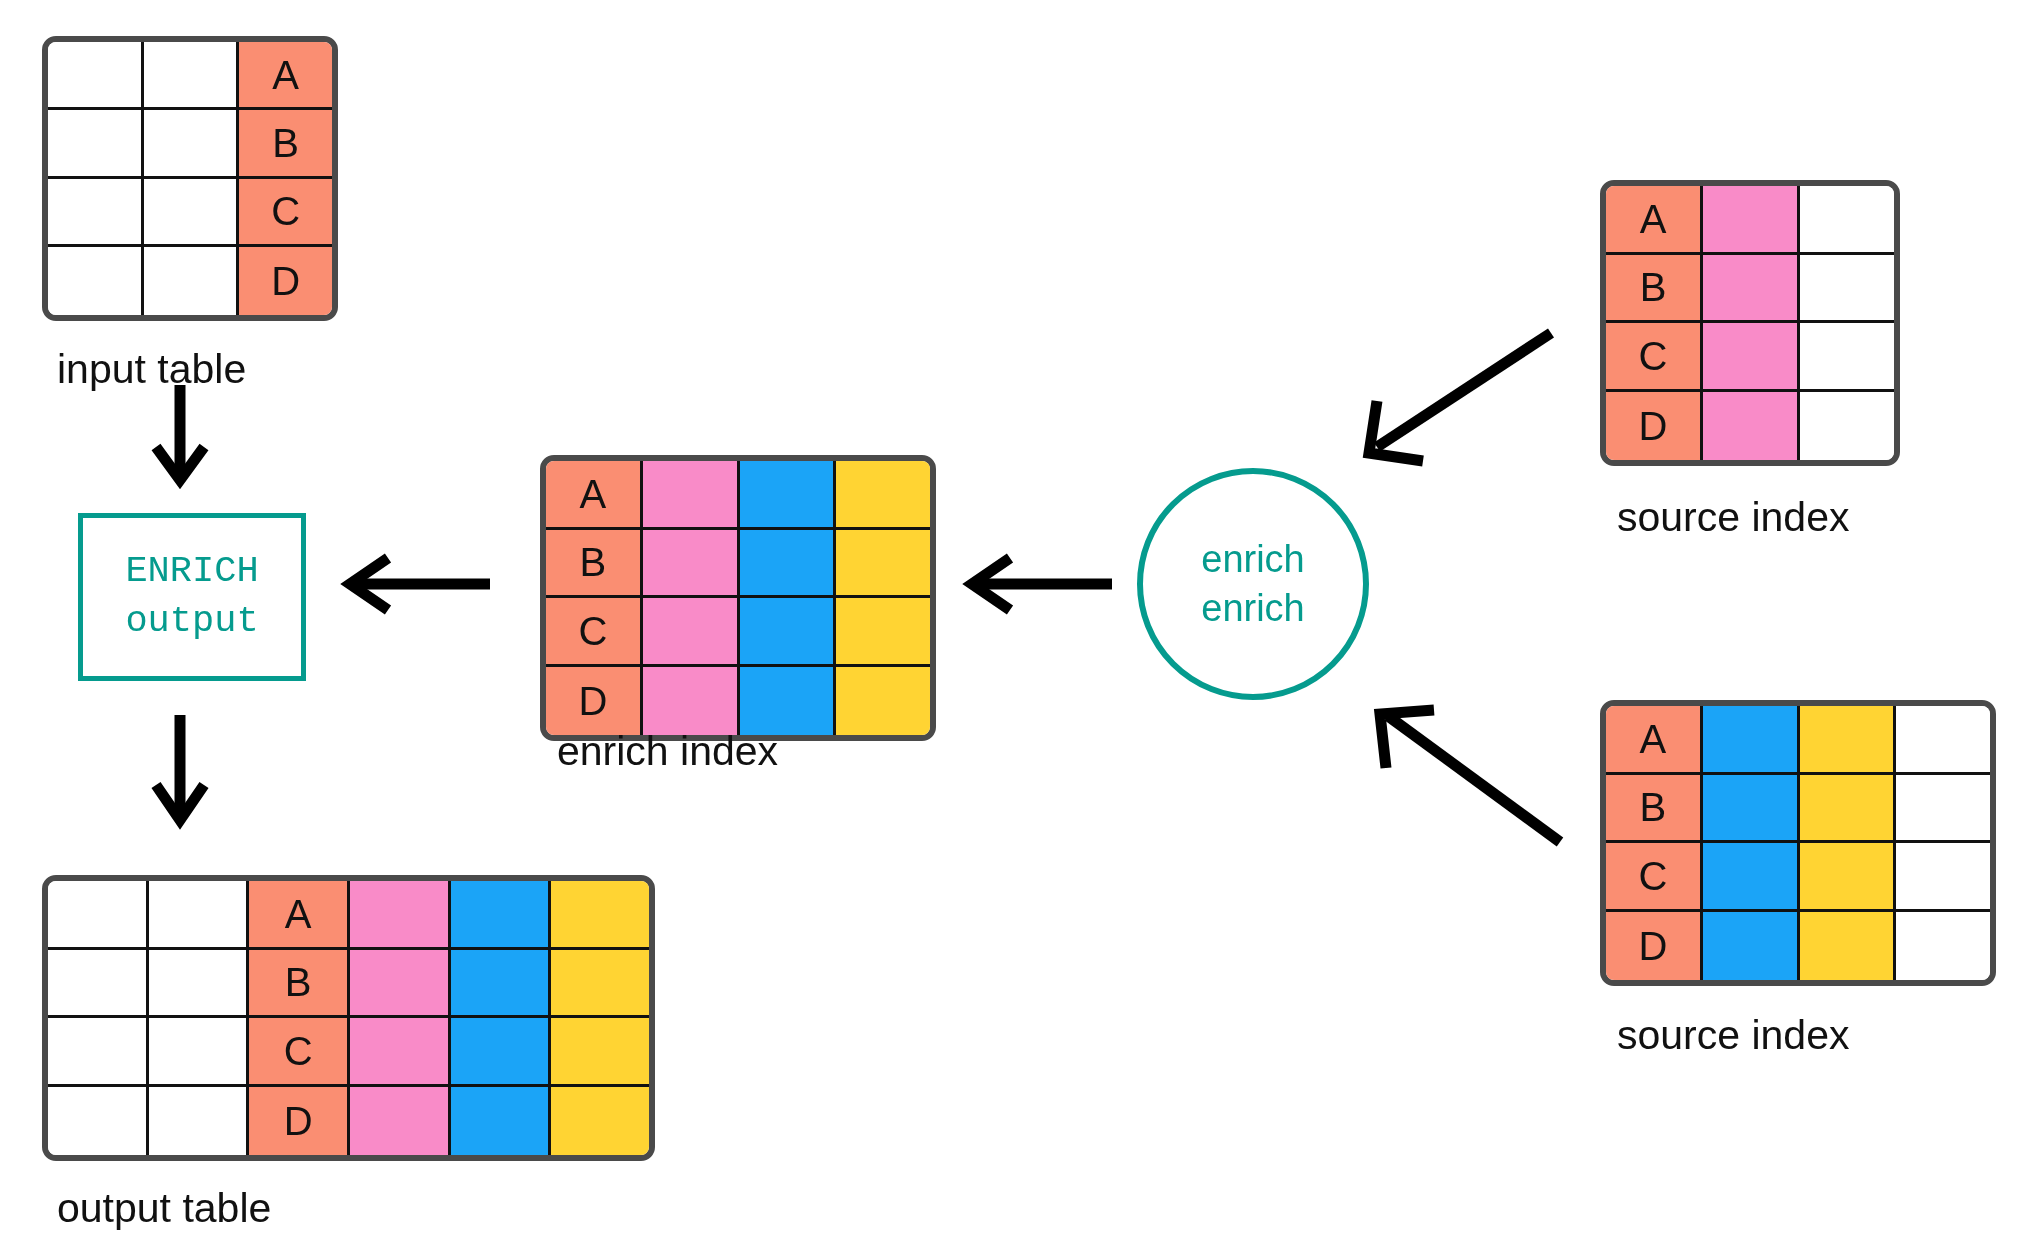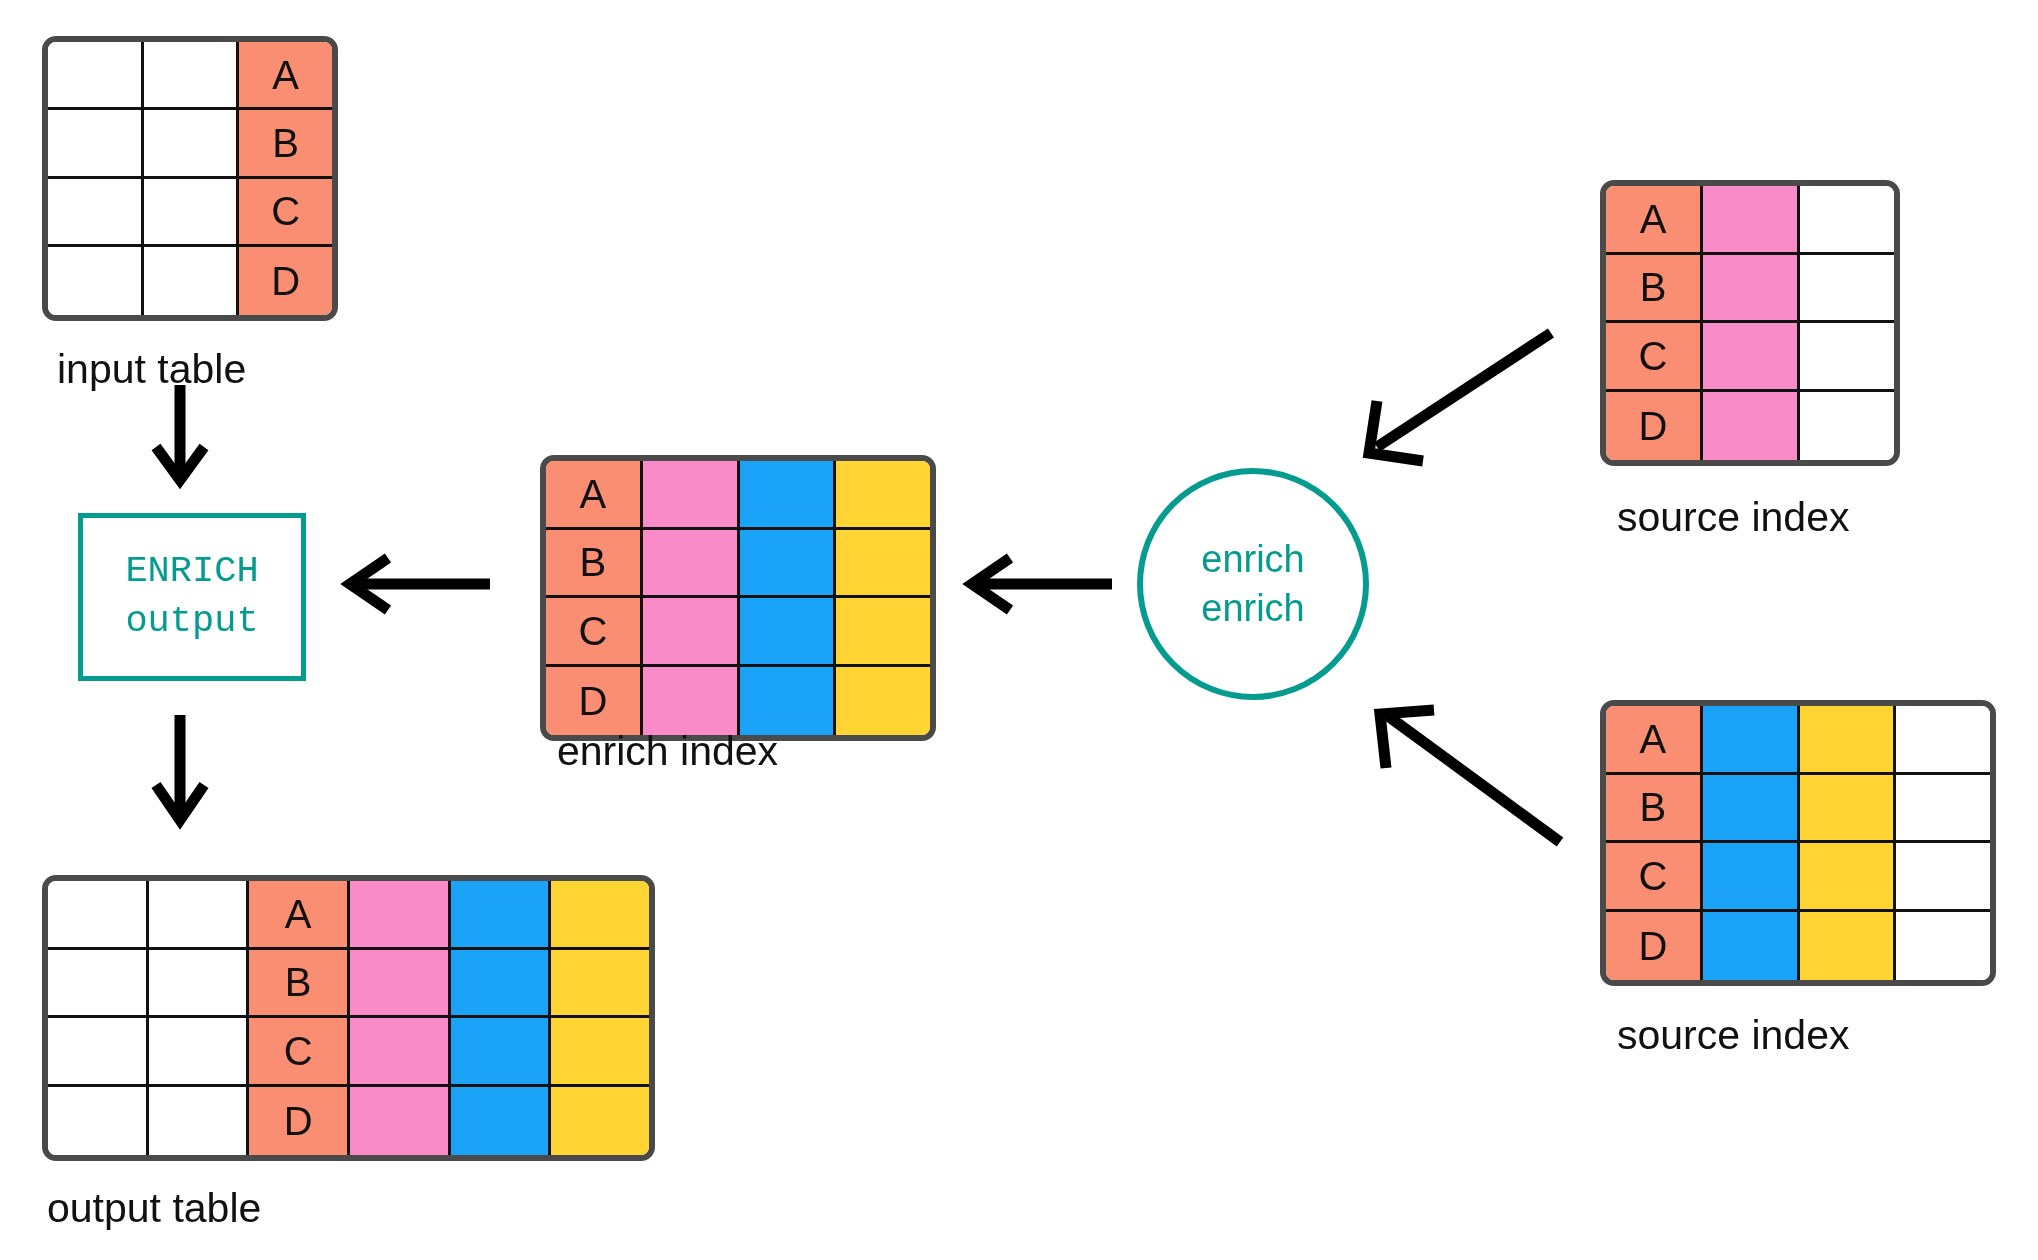--- a/index.html
+++ b/index.html
@@ -279,15 +279,15 @@
       </div>
       <div class="trow">
         <div class="tcell c-white"></div>
         <div class="tcell c-white"></div>
         <div class="tcell c-salmon">D</div>
         <div class="tcell c-pink"></div>
         <div class="tcell c-blue"></div>
         <div class="tcell c-yellow"></div>
       </div>
     </div>
-  <div class="caption" style="left:47px; top:1186px;">output table</div>
+  <div class="caption" style="left:57px; top:1186px;">output table</div>
 
 </div>
 
 </body></html>

